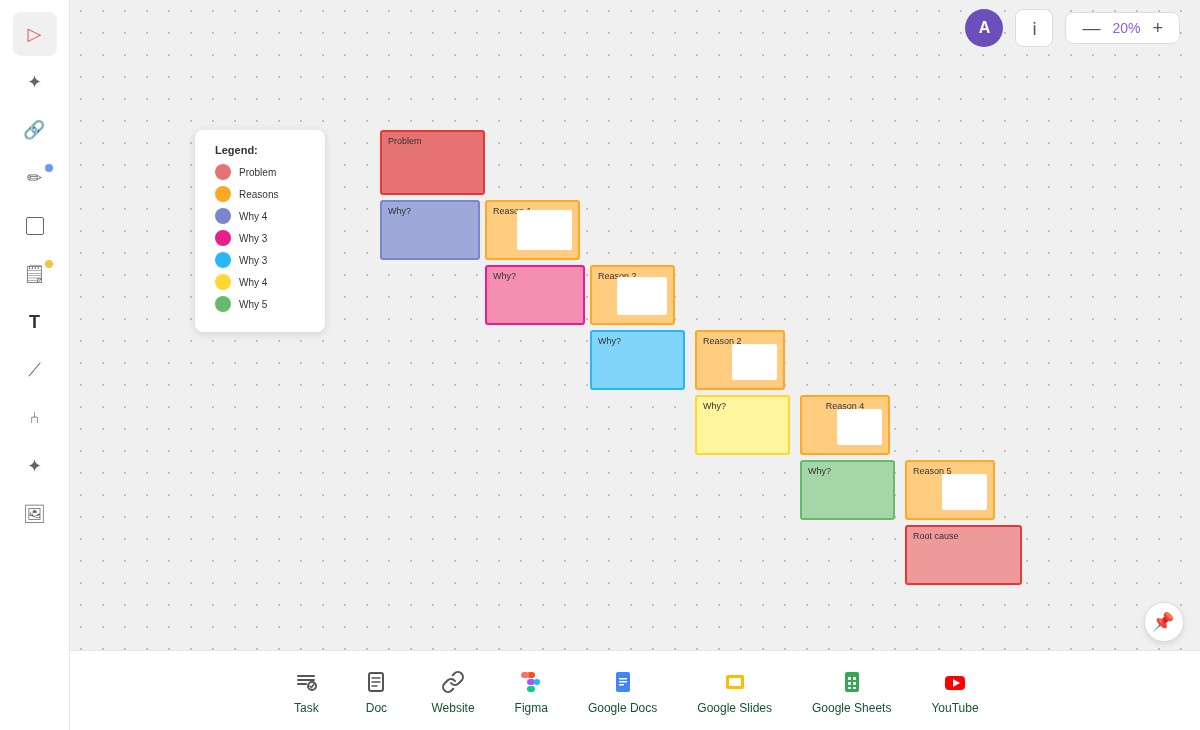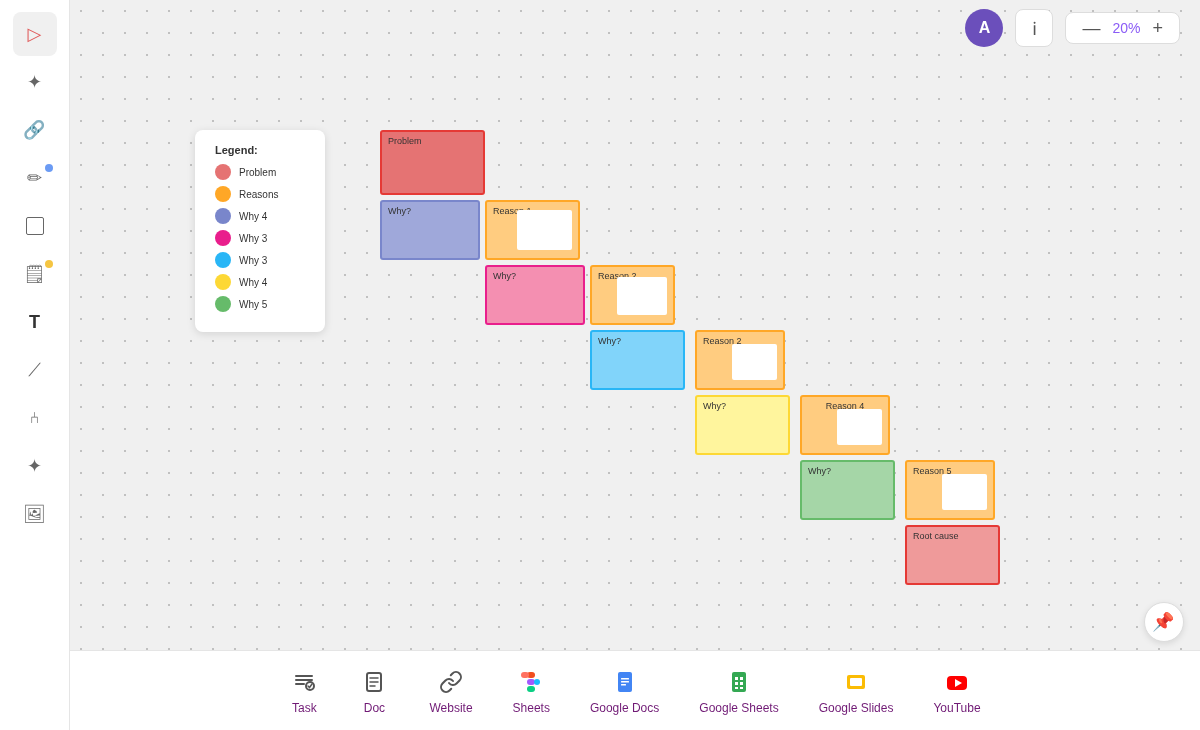--- a/index.html
+++ b/index.html
@@ -122,21 +122,21 @@
       cursor: pointer;
       color: #444;
     }
     .toolbar-icon {
       font-size: 24px;
       width: 30px; height: 30px;
       display: flex; align-items: center; justify-content: center;
     }
     .toolbar-label {
       font-size: 12px;
-      color: #701a75;
+      color: #14532d;
     }
 
     
     .pin-btn {
       position: absolute;
       bottom: 88px; right: 16px;
       width: 40px; height: 40px;
       border-radius: 50%;
       background: white;
       border: 1px solid #ddd;
@@ -293,21 +293,21 @@
       top: 330px; left: 525px;
     }
     .block-reason5-inner {
       position: absolute;
       background: white;
       width: 45px; height: 36px;
       right: 6px; bottom: 8px;
       border-radius: 2px;
     }
     .block-rootcause {
-      width: 95px; height: 60px;
+      width: 117px; height: 60px;
       background: #ef9a9a;
       border: 2px solid #e53935;
       top: 395px; left: 525px;
     }
   </style>
 </head>
 <body>
 
 <div class="canvas"></div>
 
@@ -489,63 +489,63 @@
   <div class="toolbar-item">
     <div class="toolbar-icon">
       <svg width="24" height="24" viewBox="0 0 24 24">
         <rect x="8" y="2" width="8" height="6" rx="3" fill="#F24E1E"></rect>
         <rect x="8" y="9" width="8" height="6" rx="3" fill="#A259FF"></rect>
         <rect x="8" y="16" width="8" height="6" rx="3" fill="#0ACF83"></rect>
         <rect x="2" y="2" width="8" height="6" rx="3" fill="#FF7262"></rect>
         <circle cx="18" cy="12" r="3" fill="#1ABCFE"></circle>
       </svg>
     </div>
-    <span class="toolbar-label">Sheets</span>
+    <span class="toolbar-label">Figma</span>
   </div>
 
   <div class="toolbar-item">
     <div class="toolbar-icon">
       <svg width="24" height="24" viewBox="0 0 24 24">
         <rect x="5" y="2" width="14" height="20" rx="2" fill="#4285F4"></rect>
         <rect x="8" y="8" width="8" height="1.5" rx="0.5" fill="white"></rect>
         <rect x="8" y="11" width="8" height="1.5" rx="0.5" fill="white"></rect>
         <rect x="8" y="14" width="5" height="1.5" rx="0.5" fill="white"></rect>
       </svg>
     </div>
     <span class="toolbar-label">Google Docs</span>
+  </div>
+
+  <div class="toolbar-item">
+    <div class="toolbar-icon">
+      <svg width="24" height="24" viewBox="0 0 24 24">
+        <rect x="3" y="5" width="18" height="14" rx="2" fill="#FBBC04"></rect>
+        <rect x="6" y="8" width="12" height="8" rx="1" fill="white"></rect>
+      </svg>
+    </div>
+    <span class="toolbar-label">Google Slides</span>
   </div>
 
   <div class="toolbar-item">
     <div class="toolbar-icon">
       <svg width="24" height="24" viewBox="0 0 24 24">
         <rect x="5" y="2" width="14" height="20" rx="2" fill="#34A853"></rect>
         <rect x="8" y="7" width="3" height="3" fill="white"></rect>
         <rect x="13" y="7" width="3" height="3" fill="white"></rect>
         <rect x="8" y="12" width="3" height="3" fill="white"></rect>
         <rect x="13" y="12" width="3" height="3" fill="white"></rect>
         <rect x="8" y="17" width="3" height="2" fill="white"></rect>
         <rect x="13" y="17" width="3" height="2" fill="white"></rect>
       </svg>
     </div>
     <span class="toolbar-label">Google Sheets</span>
   </div>
 
   <div class="toolbar-item">
     <div class="toolbar-icon">
       <svg width="24" height="24" viewBox="0 0 24 24">
-        <rect x="3" y="5" width="18" height="14" rx="2" fill="#FBBC04"></rect>
-        <rect x="6" y="8" width="12" height="8" rx="1" fill="white"></rect>
-      </svg>
-    </div>
-    <span class="toolbar-label">Google Slides</span>
-  </div>
-
-  <div class="toolbar-item">
-    <div class="toolbar-icon">
-      <svg width="24" height="24" viewBox="0 0 24 24">
         <rect x="2" y="6" width="20" height="14" rx="4" fill="#FF0000"></rect>
         <polygon points="10,9 17,13 10,17" fill="white"></polygon>
       </svg>
     </div>
     <span class="toolbar-label">YouTube</span>
   </div>
 
 </div>
 
 </body></html>

